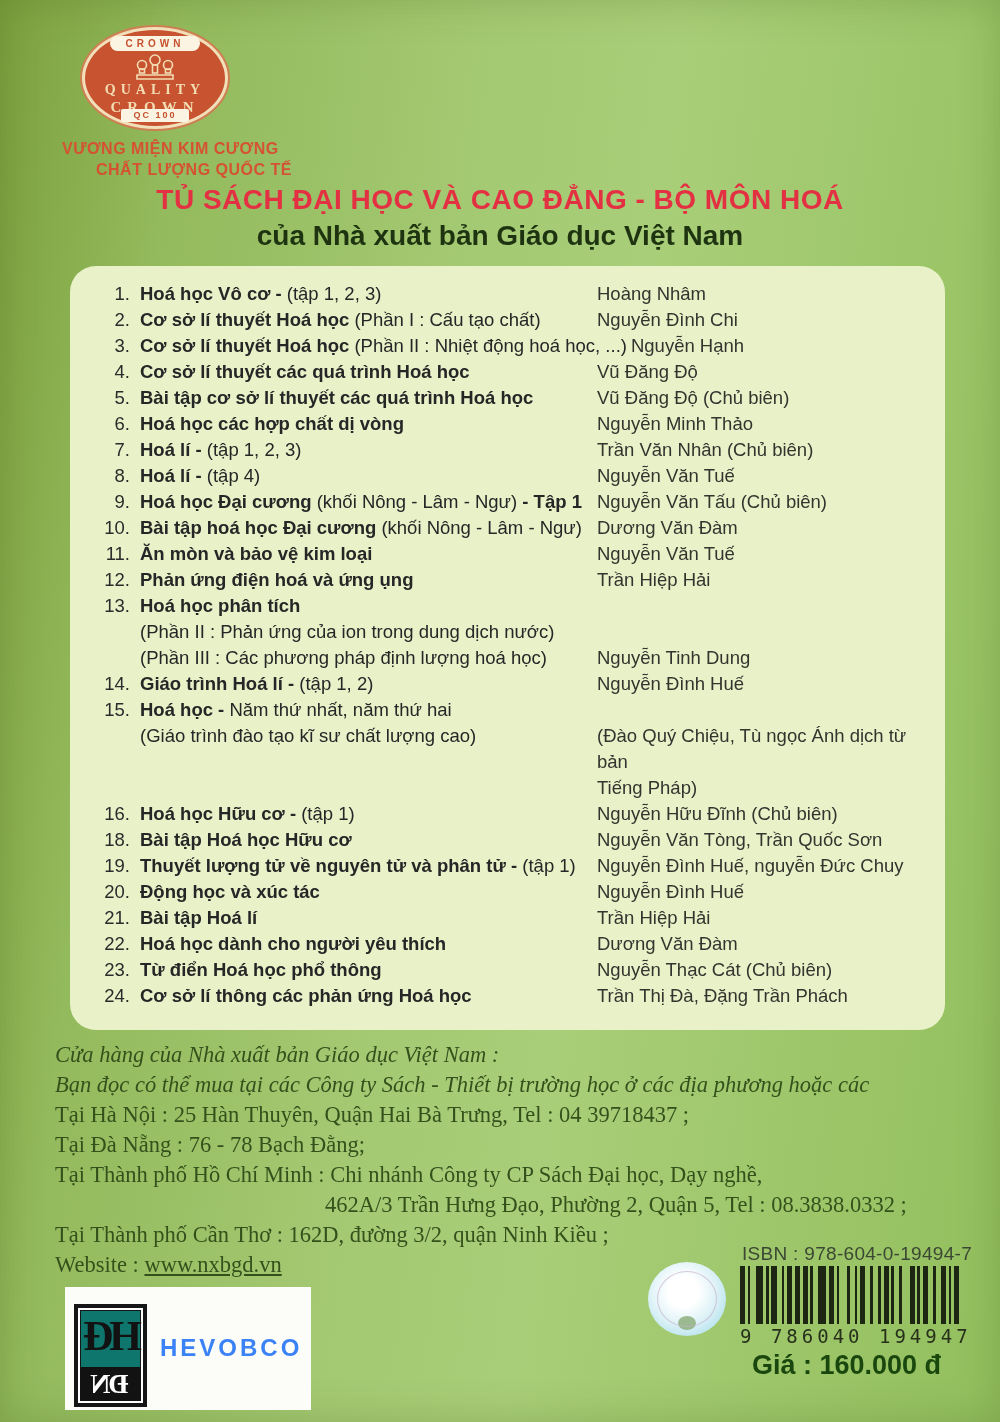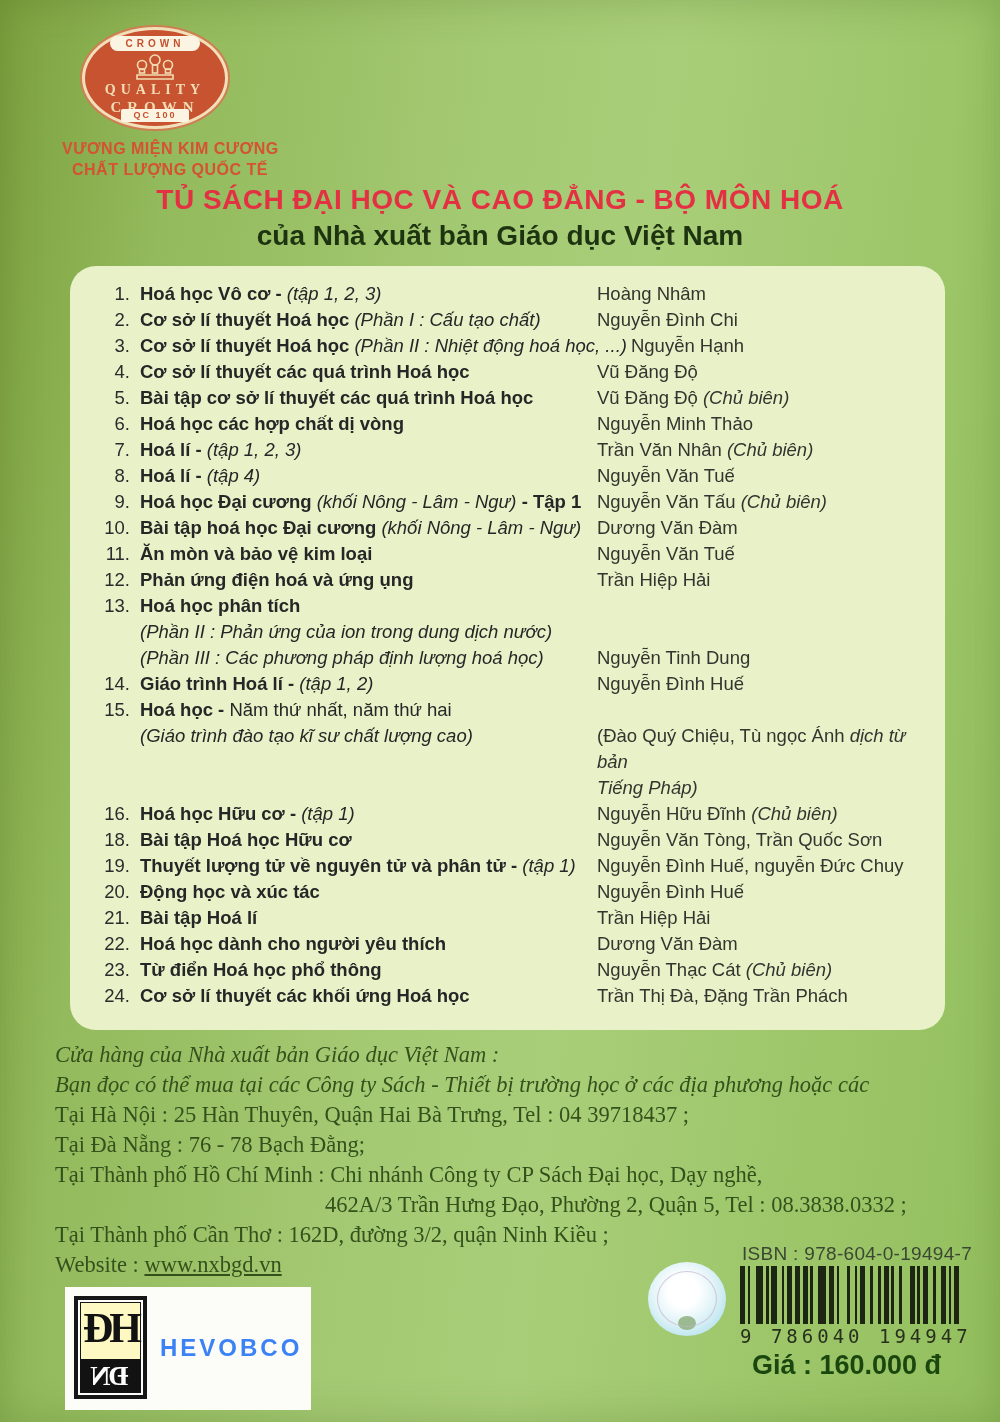--- a/index.html
+++ b/index.html
@@ -13,60 +13,60 @@
   .banner{position:absolute;left:25px;top:6px;width:90px;height:15px;background:#fcf4e3;border-radius:8px;
     color:#c4502e;font-size:10px;font-weight:bold;letter-spacing:4px;text-align:center;line-height:15px;}
   .crown{position:absolute;left:44px;top:22px;}
   .qline1{position:absolute;top:52px;width:100%;text-align:center;color:#f2ddb3;
     font-family:"Liberation Serif",serif;font-weight:bold;font-size:14px;letter-spacing:5px;}
   .qline2{position:absolute;top:69px;width:100%;text-align:center;color:#f2ddb3;
     font-family:"Liberation Serif",serif;font-weight:bold;font-size:15px;letter-spacing:6px;}
   .qcstrip{position:absolute;left:36px;bottom:4px;width:68px;height:13px;background:#fcf4e3;
     color:#c4502e;font-size:9px;font-weight:bold;letter-spacing:2px;text-align:center;line-height:13px;border-radius:2px;}
   .cap1{position:absolute;left:62px;top:140px;color:#d55232;font-weight:bold;font-size:16px;letter-spacing:.5px;}
-  .cap2{position:absolute;left:72px;top:161px;color:#d55232;font-weight:bold;font-size:16px;letter-spacing:.5px;}
+  .cap2{position:absolute;left:96px;top:161px;color:#d55232;font-weight:bold;font-size:16px;letter-spacing:.5px;}
   
   .title{position:absolute;left:0;top:184px;width:100%;text-align:center;
     color:#e43043;font-weight:bold;font-size:28px;letter-spacing:.5px;}
   .subtitle{position:absolute;left:0;top:220px;width:100%;text-align:center;
     color:#1e3310;font-weight:bold;font-size:28px;}
   
   .panel{position:absolute;left:70px;top:266px;width:875px;height:764px;background:#e9f1c9;
     border-radius:26px;box-sizing:border-box;padding:15px 16px 6px 14px;color:#262626;font-size:18.5px;}
   .item{display:flex;}
   .item.gap{}
   .num{width:46px;text-align:right;padding-right:10px;line-height:26px;flex:none;color:#2b2b2b;}
   .ibody{flex:1;min-width:0;}
   .iline{display:flex;line-height:26px;}
   .tcol{flex:1;padding-right:4px;white-space:nowrap;}
   .acol{width:332px;flex:none;color:#34342e;}
   .seg-b{font-weight:bold;}
-  .seg-i{font-style:italic;}
+  .seg-i{}
   
   .distrib{position:absolute;left:55px;top:1040px;width:905px;
     font-family:"Liberation Serif",serif;font-size:22.5px;line-height:30px;color:#34511c;}
   .dline.it{font-style:italic;}
   .dline.ind{padding-left:270px;}
   .weburl{text-decoration:underline;}
   
   .isbn{position:absolute;left:742px;top:1243px;font-size:19px;color:#3b4733;letter-spacing:.3px;}
   .holo{position:absolute;left:648px;top:1262px;width:78px;height:74px;border-radius:50%;
     background:radial-gradient(circle at 45% 40%,#ffffff 25%,#e2f4f8 50%,#c2e7f0 72%,#a7dbe9 100%);}
   .holo::after{content:"";position:absolute;inset:9px;border-radius:50%;border:1px solid #c9b3cf;opacity:.7;}
   .holo::before{content:"";position:absolute;left:30px;bottom:6px;width:18px;height:14px;border-radius:50%;background:#8aab77;opacity:.8;}
   .barcode{position:absolute;left:740px;top:1266px;width:224px;}
   .bars{height:58px;white-space:nowrap;font-size:0;}
   .bars i{display:inline-block;height:100%;background:#1c2613;}
   .bars s{display:inline-block;height:100%;}
   .bcdigits{margin-top:1px;text-align:center;font-family:"DejaVu Sans Mono",monospace;
     font-size:19px;letter-spacing:4px;color:#27301b;white-space:nowrap;}
   .price{position:absolute;left:752px;top:1350px;font-weight:bold;font-size:27px;color:#1a470e;}
   .hevobco{position:absolute;left:65px;top:1287px;width:246px;height:123px;background:#fcfdf8;}
-  .mark{position:absolute;left:9px;top:9px;width:73px;height:103px;border:4px solid #161616;box-sizing:border-box;
-    background:#fef9c3;box-shadow:inset 0 0 0 2px #fdfdfd,inset 0 0 0 3px #161616;}
+  .mark{position:absolute;left:9px;top:17px;width:73px;height:103px;border:4px solid #161616;box-sizing:border-box;
+    background:#0f766e;box-shadow:inset 0 0 0 2px #fdfdfd,inset 0 0 0 3px #161616;}
   .marktop{position:absolute;left:0;top:2px;width:100%;text-align:center;
     font-family:"Liberation Serif",serif;font-weight:bold;font-size:42px;line-height:52px;color:#121212;letter-spacing:-4px;}
   .markbot{position:absolute;left:2px;bottom:2px;width:calc(100% - 4px);height:34px;background:#121212;
     color:#fdfdfd;font-family:"Liberation Serif",serif;font-weight:bold;font-size:28px;line-height:34px;
     text-align:center;letter-spacing:-2px;transform:scaleX(-1);}
   .hevtext{position:absolute;left:95px;top:47px;font-weight:bold;font-size:24px;letter-spacing:3px;color:#3b82f6;}
 </style>
 </head>
 <body>
 
@@ -307,21 +307,21 @@
           <div class="iline">
             <div class="tcol"><span class="seg-b">Từ điển Hoá học phổ thông</span></div>
             <div class="acol"><span class="seg-r">Nguyễn Thạc Cát </span><span class="seg-i">(Chủ biên)</span></div>
           </div>
         </div>
       </div>
       <div class="item">
         <div class="num">24.</div>
         <div class="ibody">
           <div class="iline">
-            <div class="tcol"><span class="seg-b">Cơ sở lí thuyết các khối ứng Hoá học</span></div>
+            <div class="tcol"><span class="seg-b">Cơ sở lí thông các phản ứng Hoá học</span></div>
             <div class="acol"><span class="seg-r">Trần Thị Đà, Đặng Trần Phách</span></div>
           </div>
         </div>
       </div>
     </div>
 
   <div class="distrib" id="distrib">
       <div class="dline it">Cửa hàng của Nhà xuất bản Giáo dục Việt Nam :</div>
       <div class="dline it">Bạn đọc có thể mua tại các Công ty Sách - Thiết bị trường học ở các địa phương hoặc các</div>
       <div class="dline">Tại Hà Nội : 25 Hàn Thuyên, Quận Hai Bà Trưng, Tel : 04 39718437 ;</div>

